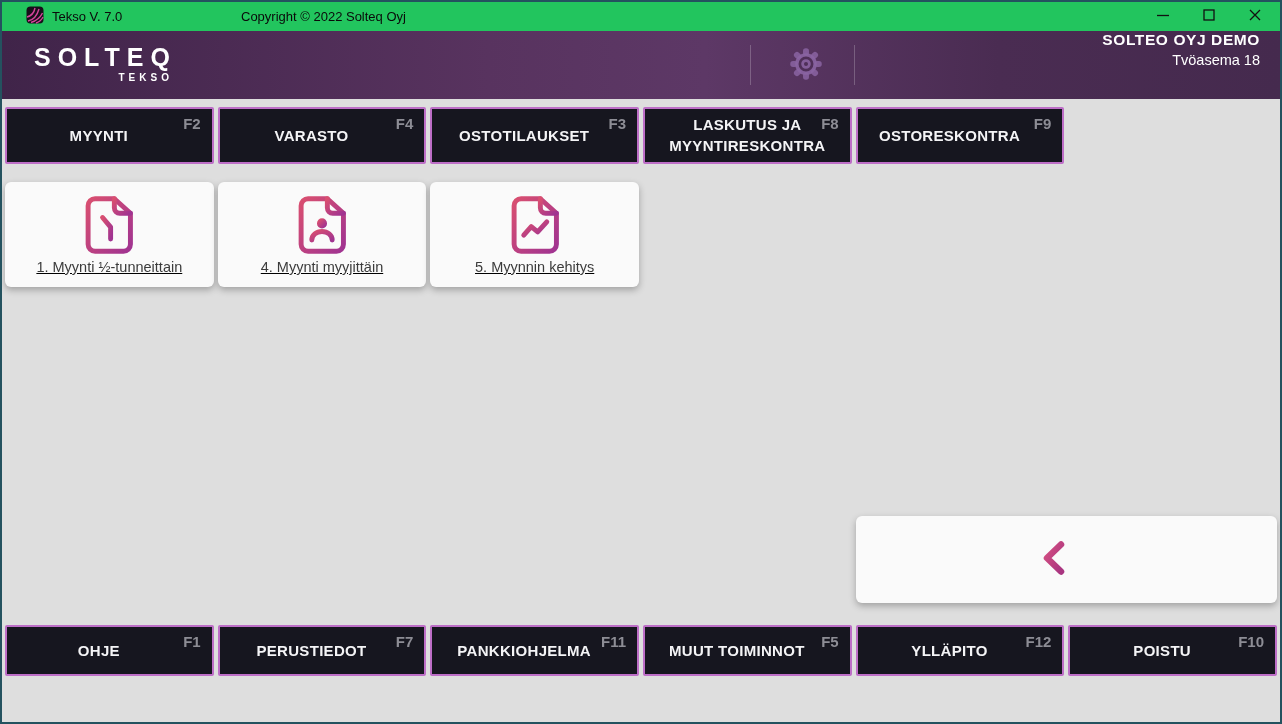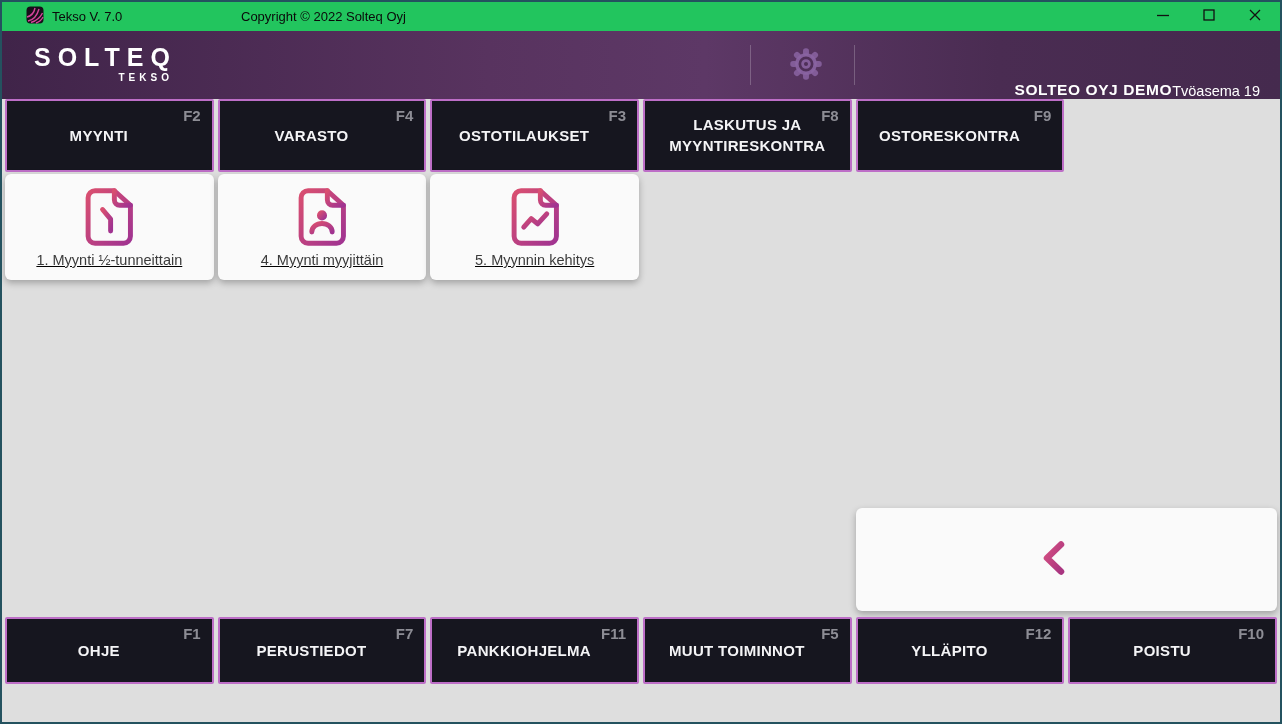--- a/index.html
+++ b/index.html
@@ -31,32 +31,32 @@
   }
   .logo{ position:absolute; left:32px; top:14px; color:#ffffff; }
   .logo-main{ font-size:25px; font-weight:600; letter-spacing:7px; line-height:1; }
   .logo-sub{ font-size:10px; font-weight:600; letter-spacing:4px; text-align:right; margin-top:2px; margin-right:4px; }
   .hdr-divider{ position:absolute; top:14px; width:1px; height:40px; background:rgba(255,255,255,0.22); }
   .hdr-divider.d1{ left:748px; }
   .hdr-divider.d2{ left:852px; }
   .gear-btn{ position:absolute; left:786px; top:15px; width:36px; height:38px; background:transparent; border:none; display:flex; align-items:center; justify-content:center; }
   .header-right{
     position:absolute; right:20px; top:0; height:100%;
-    display:flex; align-items:flex-end;
+    display:flex; flex-direction:column; align-items:flex-end;
     color:#ffffff;
     margin-left:48px;
   }
   .company{ font-size:15.5px; font-weight:700; letter-spacing:.6px; }
   .workstation{ font-size:14.5px; margin-top:3px; }
 
   
   .main{ position:absolute; top:97px; left:0; right:0; bottom:0; background:#dedede; }
   .grid{
     position:absolute; left:0; right:0;
-    display:grid; grid-template-columns:repeat(6,1fr); gap:4px; padding:0 3px;
+    display:grid; grid-template-columns:repeat(6,1fr); gap:4px; padding:8px 3px;
   }
   .row-top{ top:0; height:73px; }
   .row-tiles{ top:75px; height:106px; }
   .row-back{ top:409px; height:103px; }
   .row-bottom{ top:518px; height:67px; }
 
   
   .fbtn{
     position:relative; background:#16161f; border:2px solid #bd6ec7; border-radius:2px; cursor:default;
   }
@@ -166,21 +166,21 @@
             <rect x="13.2" y="1.2" width="5.6" height="7" rx="2.6" transform="rotate(315 16 16)"></rect>
           </g>
           <circle cx="16" cy="16" r="8.6" fill="#4f2f58" stroke="#8a64a2" stroke-width="3.2" opacity="0.9"></circle>
           <circle cx="16" cy="16" r="3.2" fill="none" stroke="#8a64a2" stroke-width="2.6" opacity="0.9"></circle>
         </svg>
       </span>
     </button>
     <div class="hdr-divider d2"></div>
     <div class="header-right">
       <div class="company">SOLTEO OYJ DEMO</div>
-      <div class="workstation">Tvöasema 19</div>
+      <div class="workstation">Tvöasema 18</div>
     </div>
   </div>
 
   <div class="main">
 
     <div class="grid row-top">
       <button class="fbtn">
         <span class="fkey">F2</span>
         <span class="lbl">MYYNTI</span>
       </button>

